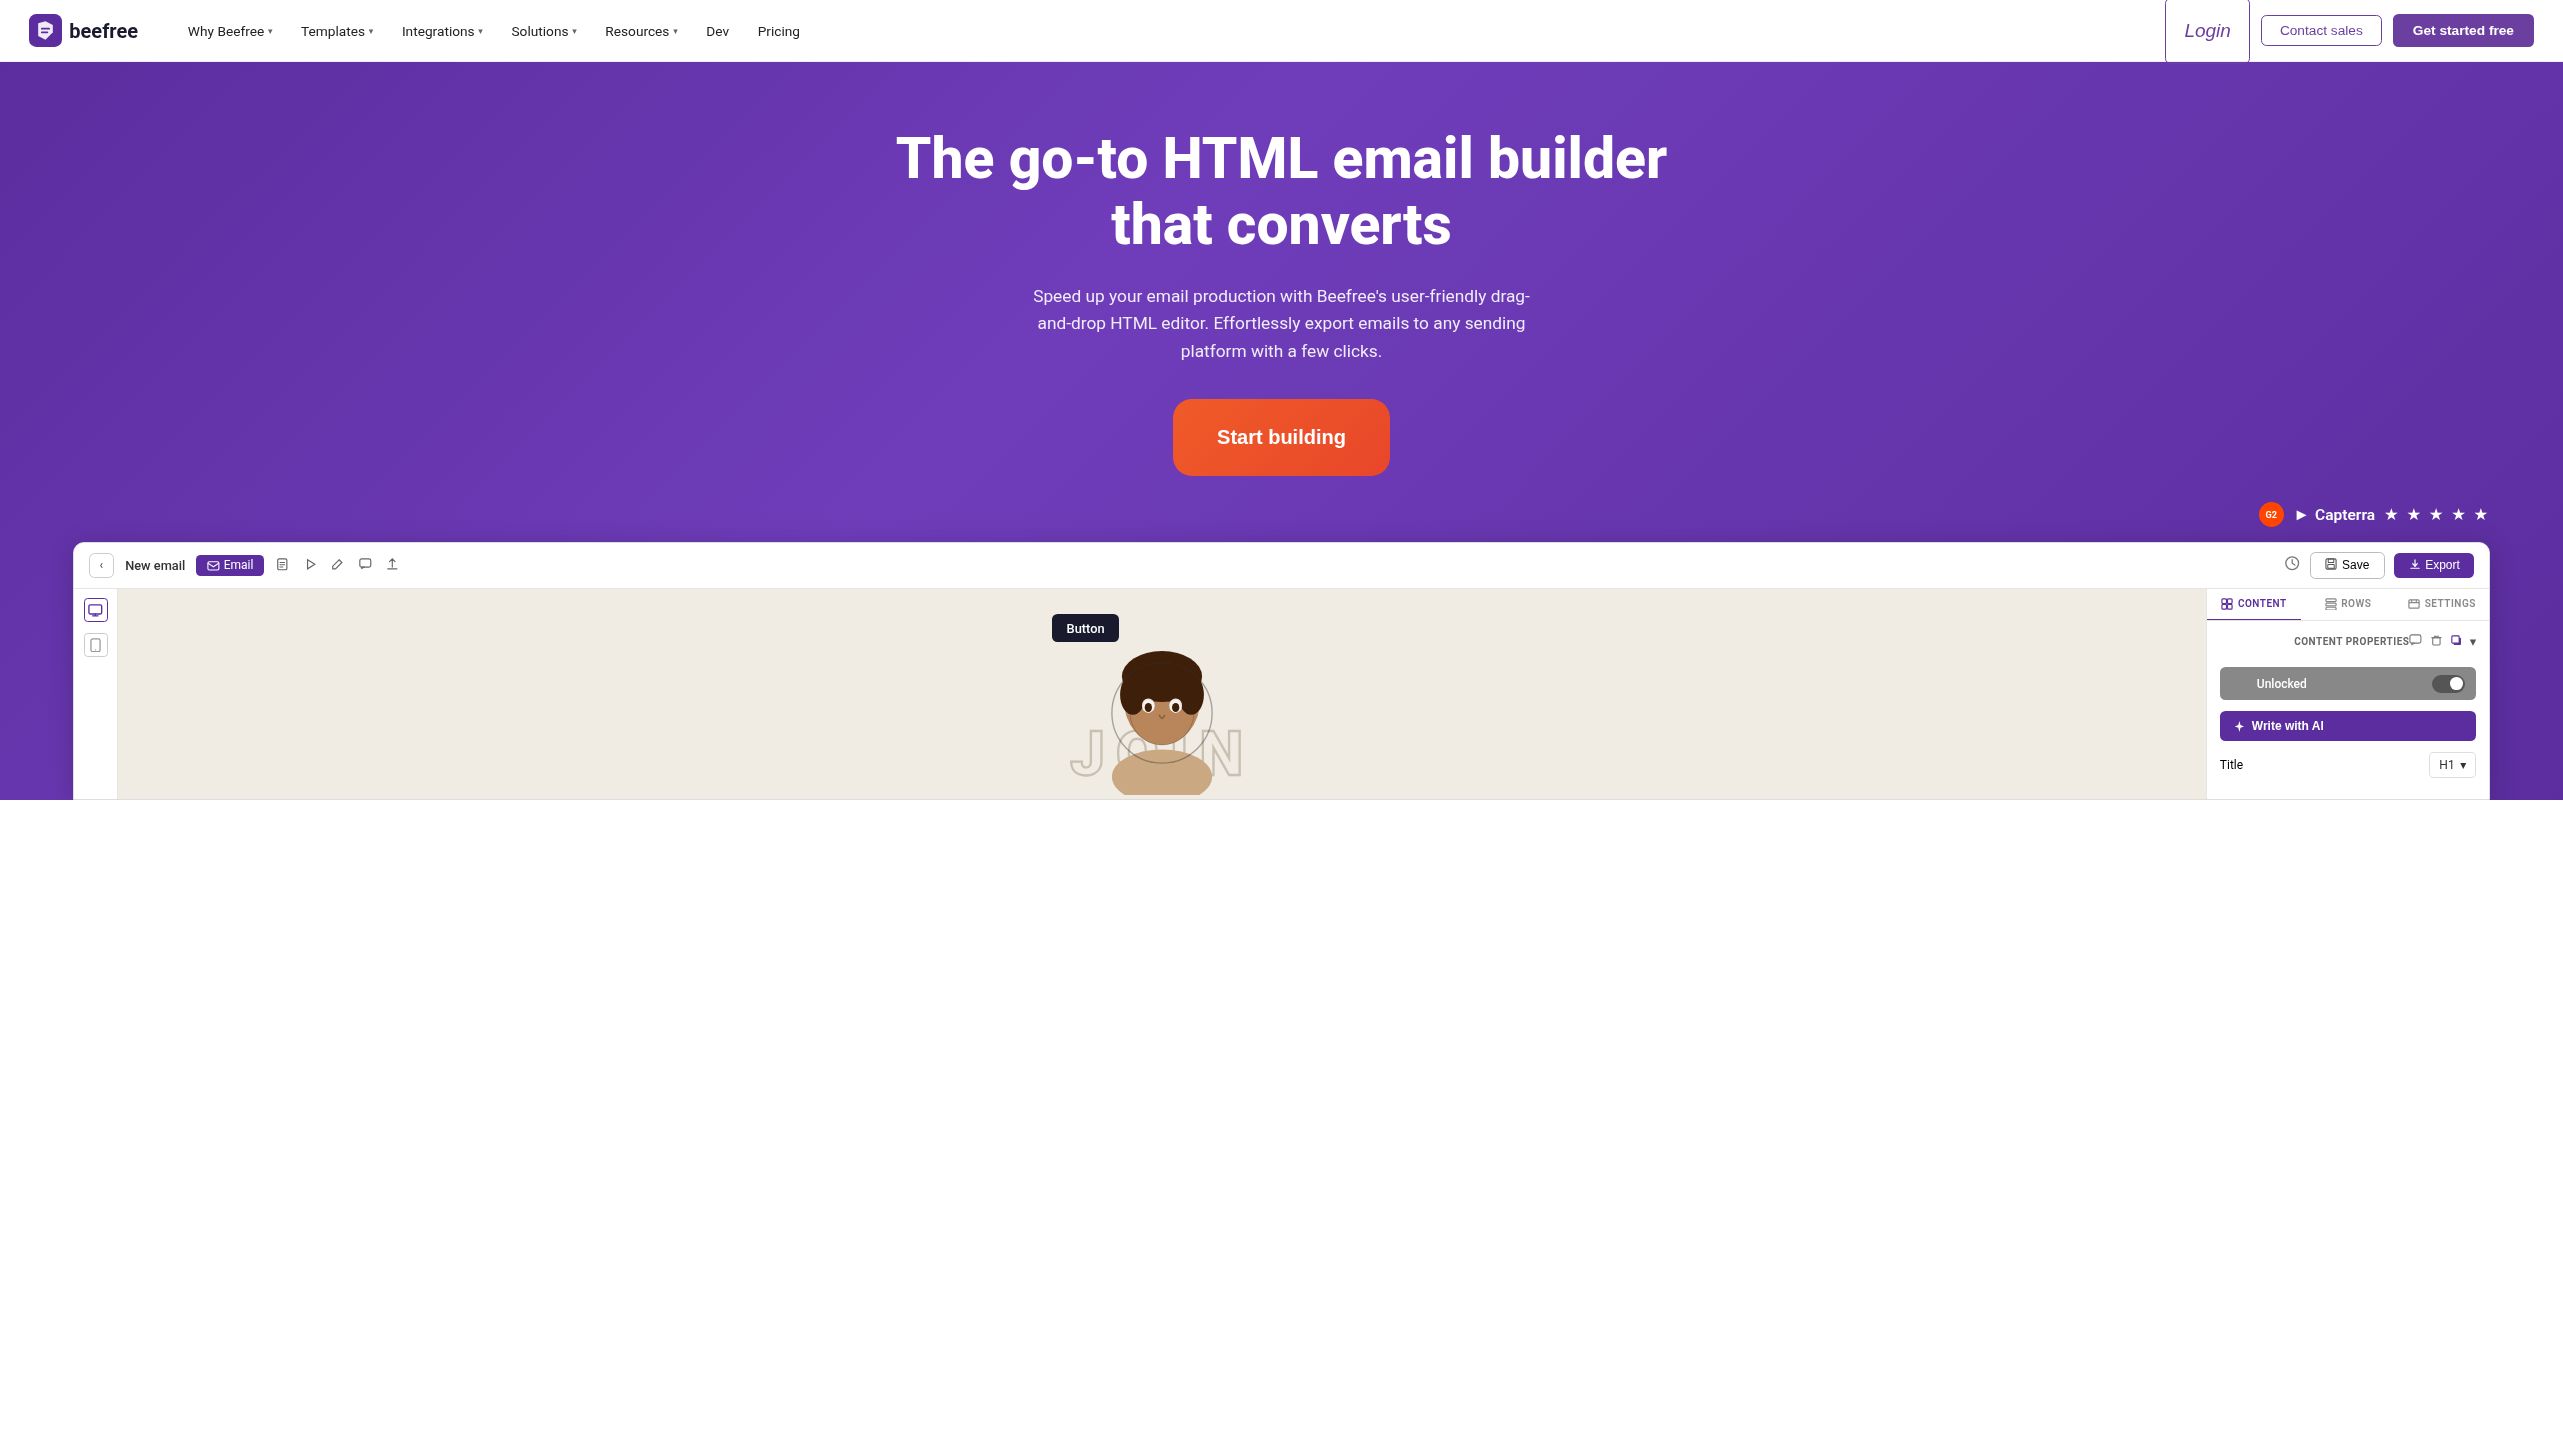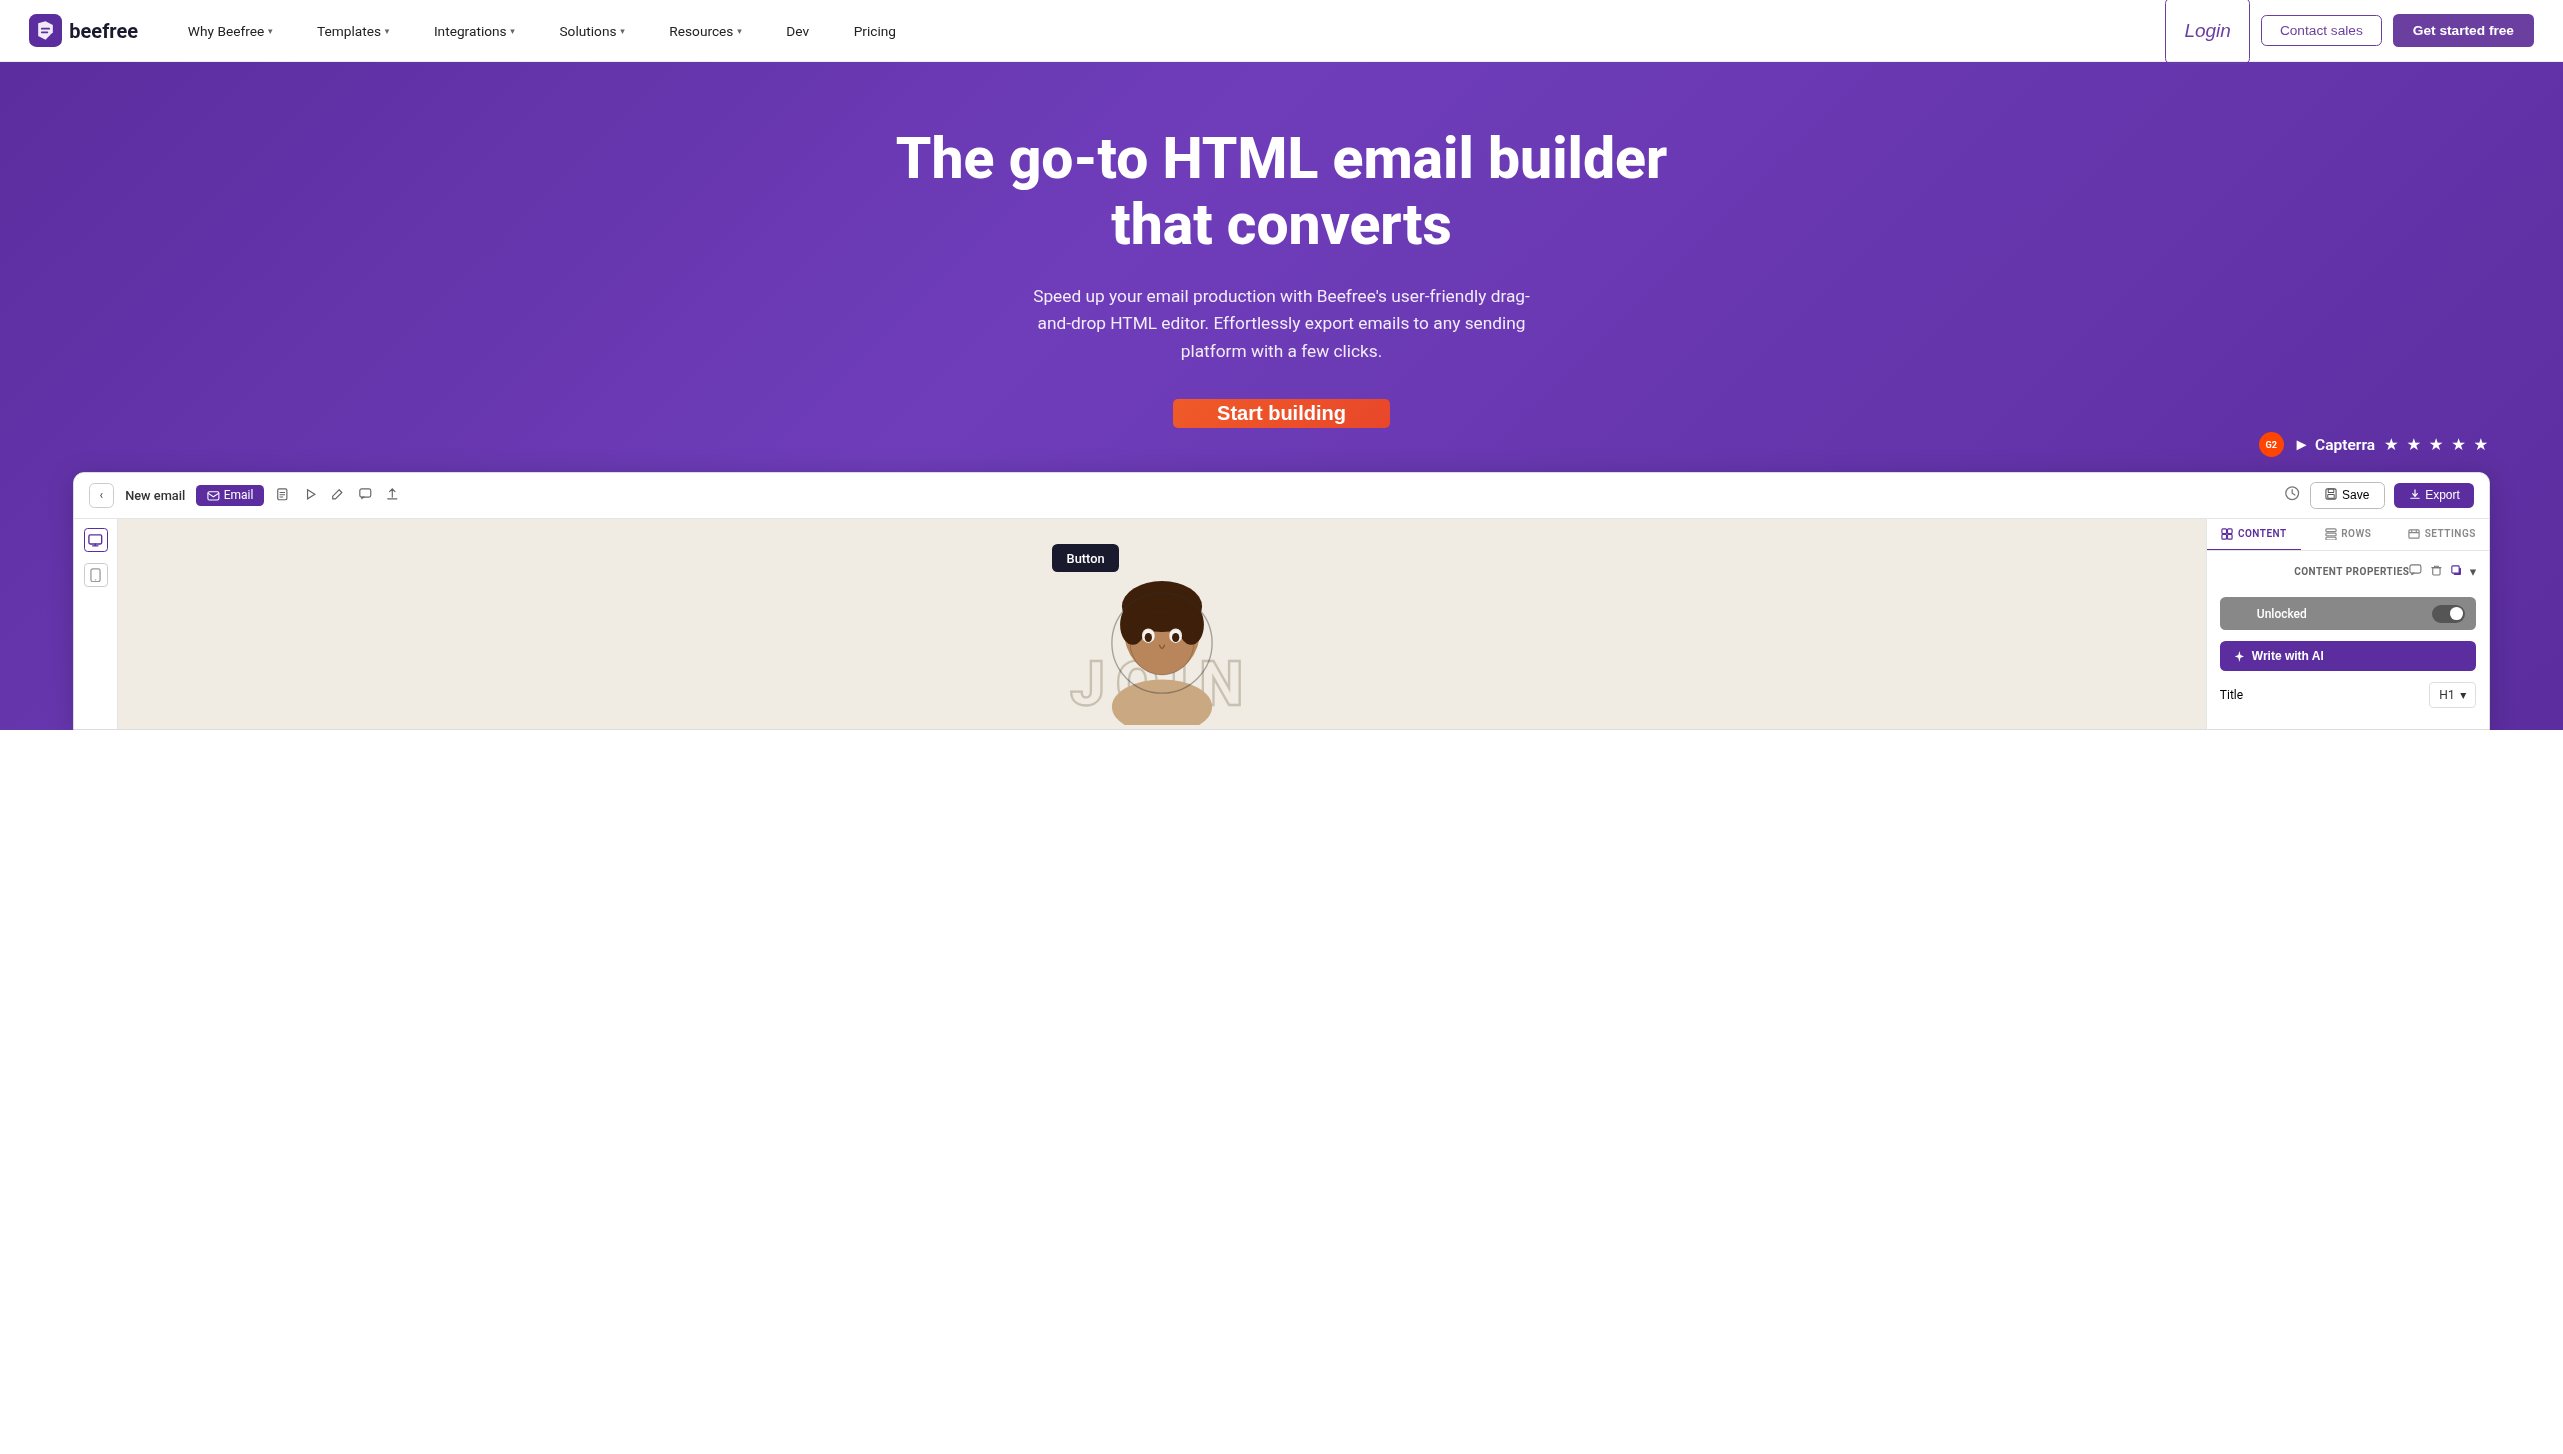--- a/index.html
+++ b/index.html
@@ -28,21 +28,21 @@
       height: 33px;
     }
     .logo-text {
       font-size: 20px;
       font-weight: 700;
       color: #1a1a2e;
     }
     .nav-links {
       display: flex;
       align-items: center;
-      gap: 19px;
+      gap: 3px;
       flex: 1;
     }
     .nav-link {
       display: flex;
       align-items: center;
       gap: 3.7px;
       padding: 7.3px 12.8px;
       font-size: 13.7px;
       color: #222;
       cursor: pointer;
@@ -109,29 +109,29 @@
     }
     .hero-subtitle {
       font-size: 17.3px;
       color: rgba(255,255,255,0.9);
       max-width: 529px;
       margin: 0 auto 33px;
       line-height: 1.6;
     }
     .btn-start-building {
       display: inline-block;
-      padding: 3px 44px;
+      padding: 27px 44px;
       background: linear-gradient(135deg, #f05a28, #e8472a);
       color: #fff;
       border: none;
-      border-radius: 5px;
+      border-radius: 19px;
       font-size: 20px;
       font-weight: 700;
       cursor: pointer;
-      margin-bottom: 4px;
+      margin-bottom: 26px;
     }
     .hero-no-signup {
       font-size: 12.8px;
       color: rgba(255,255,255,0.8);
       margin-bottom: 37px;
     }
 
     
     .ratings-bar {
       display: flex;

